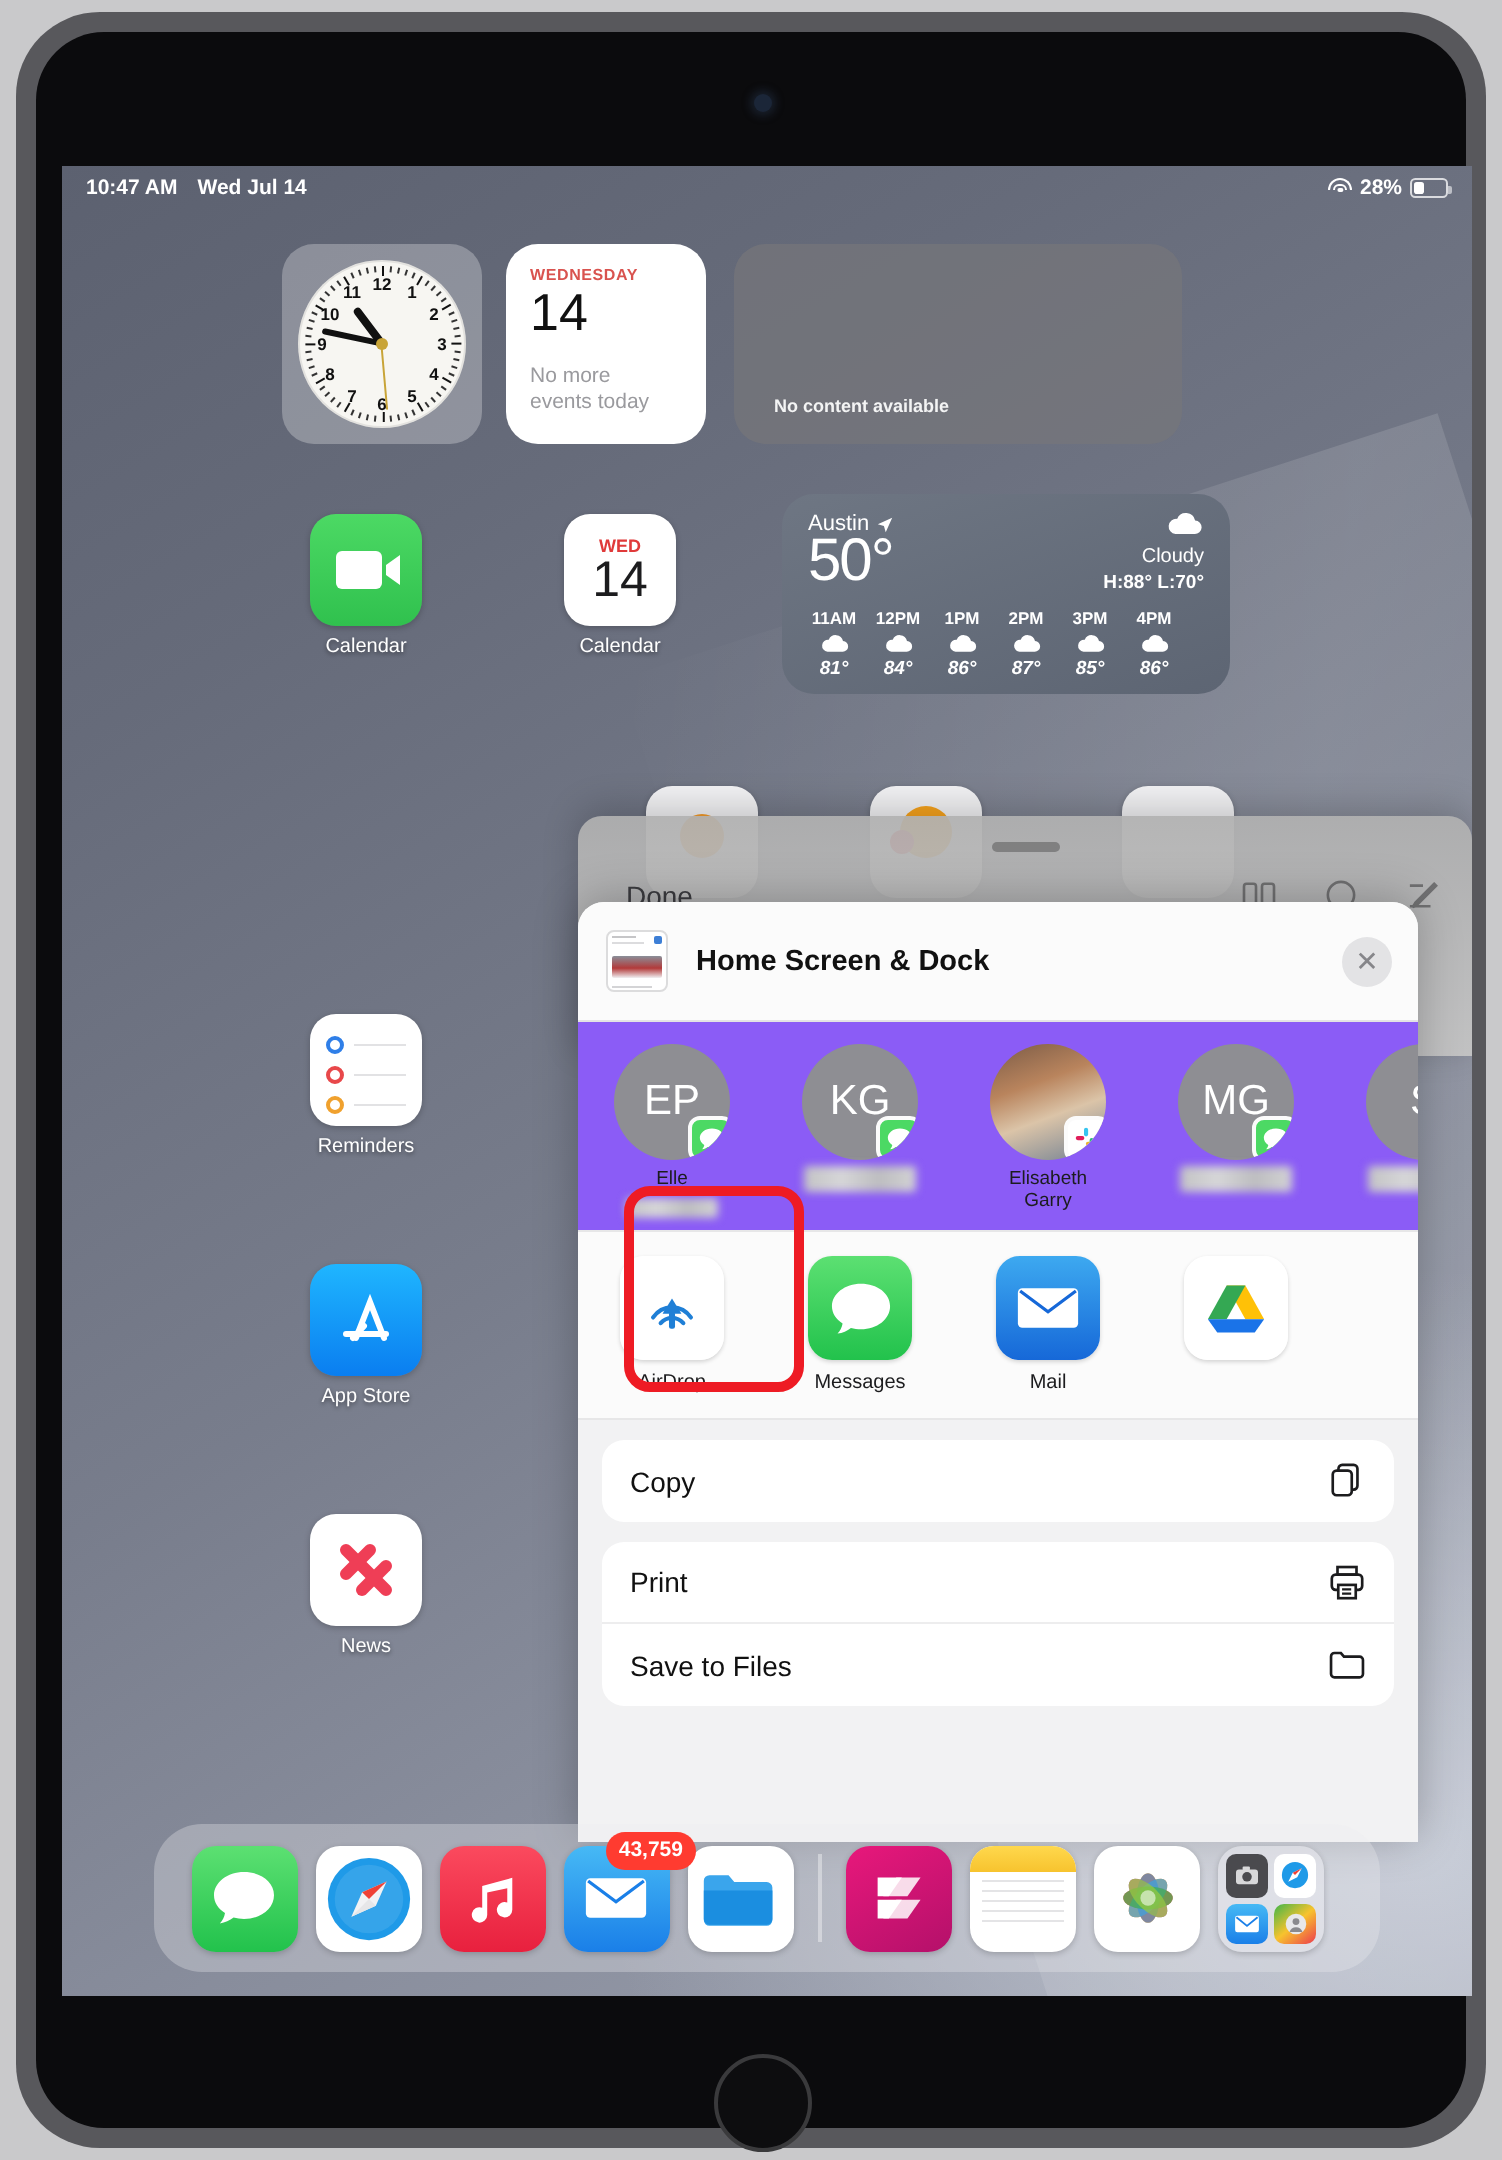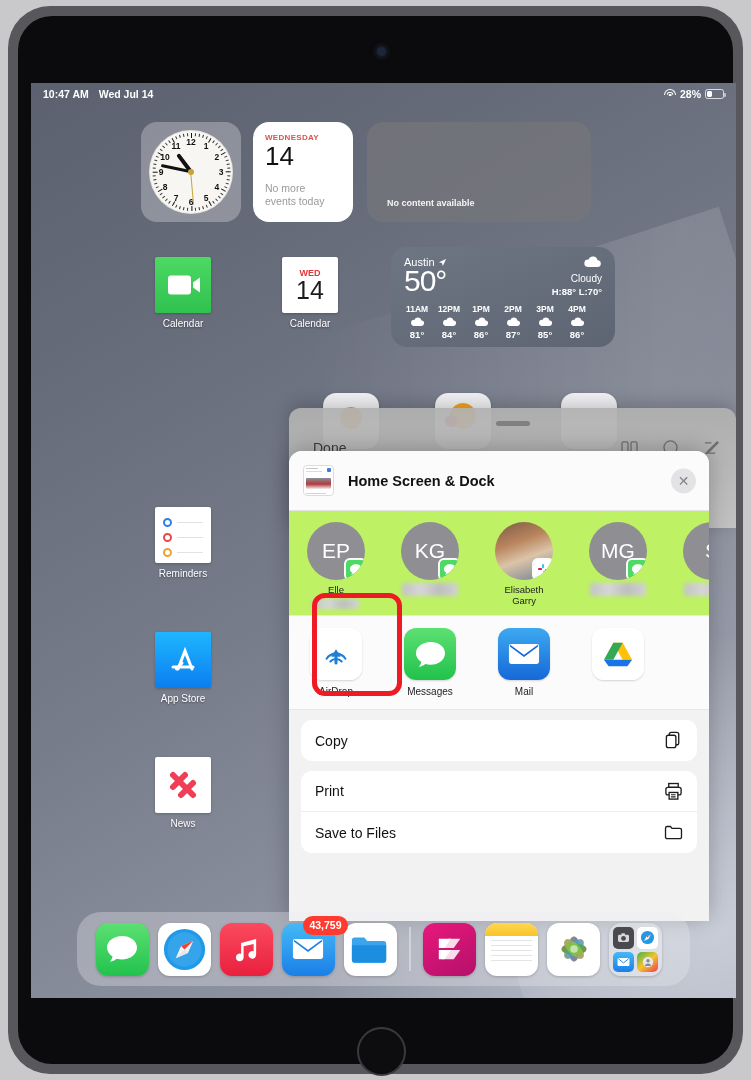--- a/index.html
+++ b/index.html
@@ -115,26 +115,26 @@
   }
   #w-weather .loc{ font-size:11px; font-weight:500; display:flex; align-items:center; gap:3px; }
   #w-weather .temp{ font-size:30px; font-weight:300; line-height:.95; margin-top:-1px; letter-spacing:-1px;}
   #w-weather .cond{ position:absolute; right:13px; top:25px; text-align:right; font-size:10px; line-height:1.35; }
   #w-weather .hl{ font-size:9.5px; font-weight:600; }
   #w-weather .bigcloud{ position:absolute; right:13px; top:8px; }
   #w-weather .hours{ position:absolute; left:10px; right:10px; bottom:7px;
     display:flex; justify-content:flex-start; }
   #w-weather .hr{ text-align:center; width:32px; }
   #w-weather .hr .t{ font-size:8.5px; font-weight:600; }
-  #w-weather .hr .v{ font-size:9.5px; font-weight:600; margin-top:2px; }
+  #w-weather .hr .v{ font-size:9.5px; font-weight:600; margin-top:2px;font-style:italic; }
   .cloudglyph{ display:block; margin:2px auto; }
 
   
   .app{ position:absolute; width:66px; text-align:center; }
-  .app .ic{ width:56px; height:56px; border-radius:2px; margin:0 auto;
+  .app .ic{ width:56px; height:56px; border-radius:13px; margin:0 auto;
     box-shadow:0 1px 3px rgba(0,0,0,.22); position:relative; overflow:hidden; }
   .app .lbl{ margin-top:5px; font-size:10px; color:#fff; text-shadow:0 1px 2px rgba(0,0,0,.45); }
 
   
   #bgsheet{
     position:absolute; left:258px; top:325px; width:447px; height:120px;
     background:linear-gradient(180deg, rgba(176,176,176,.93) 0%, rgba(196,196,196,.95) 100%);
     border-radius:12px 12px 0 0;
     box-shadow:0 -4px 18px rgba(0,0,0,.20);
     overflow:hidden;
@@ -157,21 +157,21 @@
   }
   #share .header{ height:60px; background:#fbfbfb; display:flex; align-items:center;
     padding:0 14px; position:relative; border-bottom:1px solid #e3e3e4; }
   #share .thumb{ width:31px; height:31px; border-radius:4px; background:#fff;
     border:1px solid #dcdcdd; overflow:hidden; position:relative; flex:0 0 auto; }
   #share .title{ margin-left:14px; font-size:14.5px; font-weight:700; color:#111; }
   #share .closebtn{ position:absolute; right:13px; top:50%; transform:translateY(-50%);
     width:25px; height:25px; border-radius:50%; background:#e3e3e5;
     display:flex; align-items:center; justify-content:center; color:#86868a; font-size:14px; }
 
-  .row-contacts{ position:relative; background:#bef264; height:105px; padding:11px 0 0 0;
+  .row-contacts{ position:relative; background:#8b5cf6; height:105px; padding:11px 0 0 0;
     border-bottom:1px solid #e7e7e8; display:flex;justify-content:space-between; }
   .contact{ width:94px; flex:0 0 auto; text-align:center; position:relative; }
   .avatar{ width:58px; height:58px; border-radius:50%; background:#8e8e93; margin:0 auto;
     color:#fff; font-size:21px; font-weight:400; display:flex; align-items:center;
     justify-content:center; position:relative; overflow:hidden; }
   .avatar.photo{ background:linear-gradient(160deg,#7a5b46 0%,#b9845d 35%,#dbc4a8 60%,#6f7f92 100%); }
   .badge{ position:absolute; right:-2px; bottom:-1px; width:23px; height:23px; border-radius:6px;
     background:#4cd964; border:2px solid #fbfbfb; display:flex; align-items:center; justify-content:center; }
   .badge.slack{ background:#fff; }
   .cname{ font-size:9.5px; color:#1c1c1e; margin-top:5px; line-height:1.15; }

